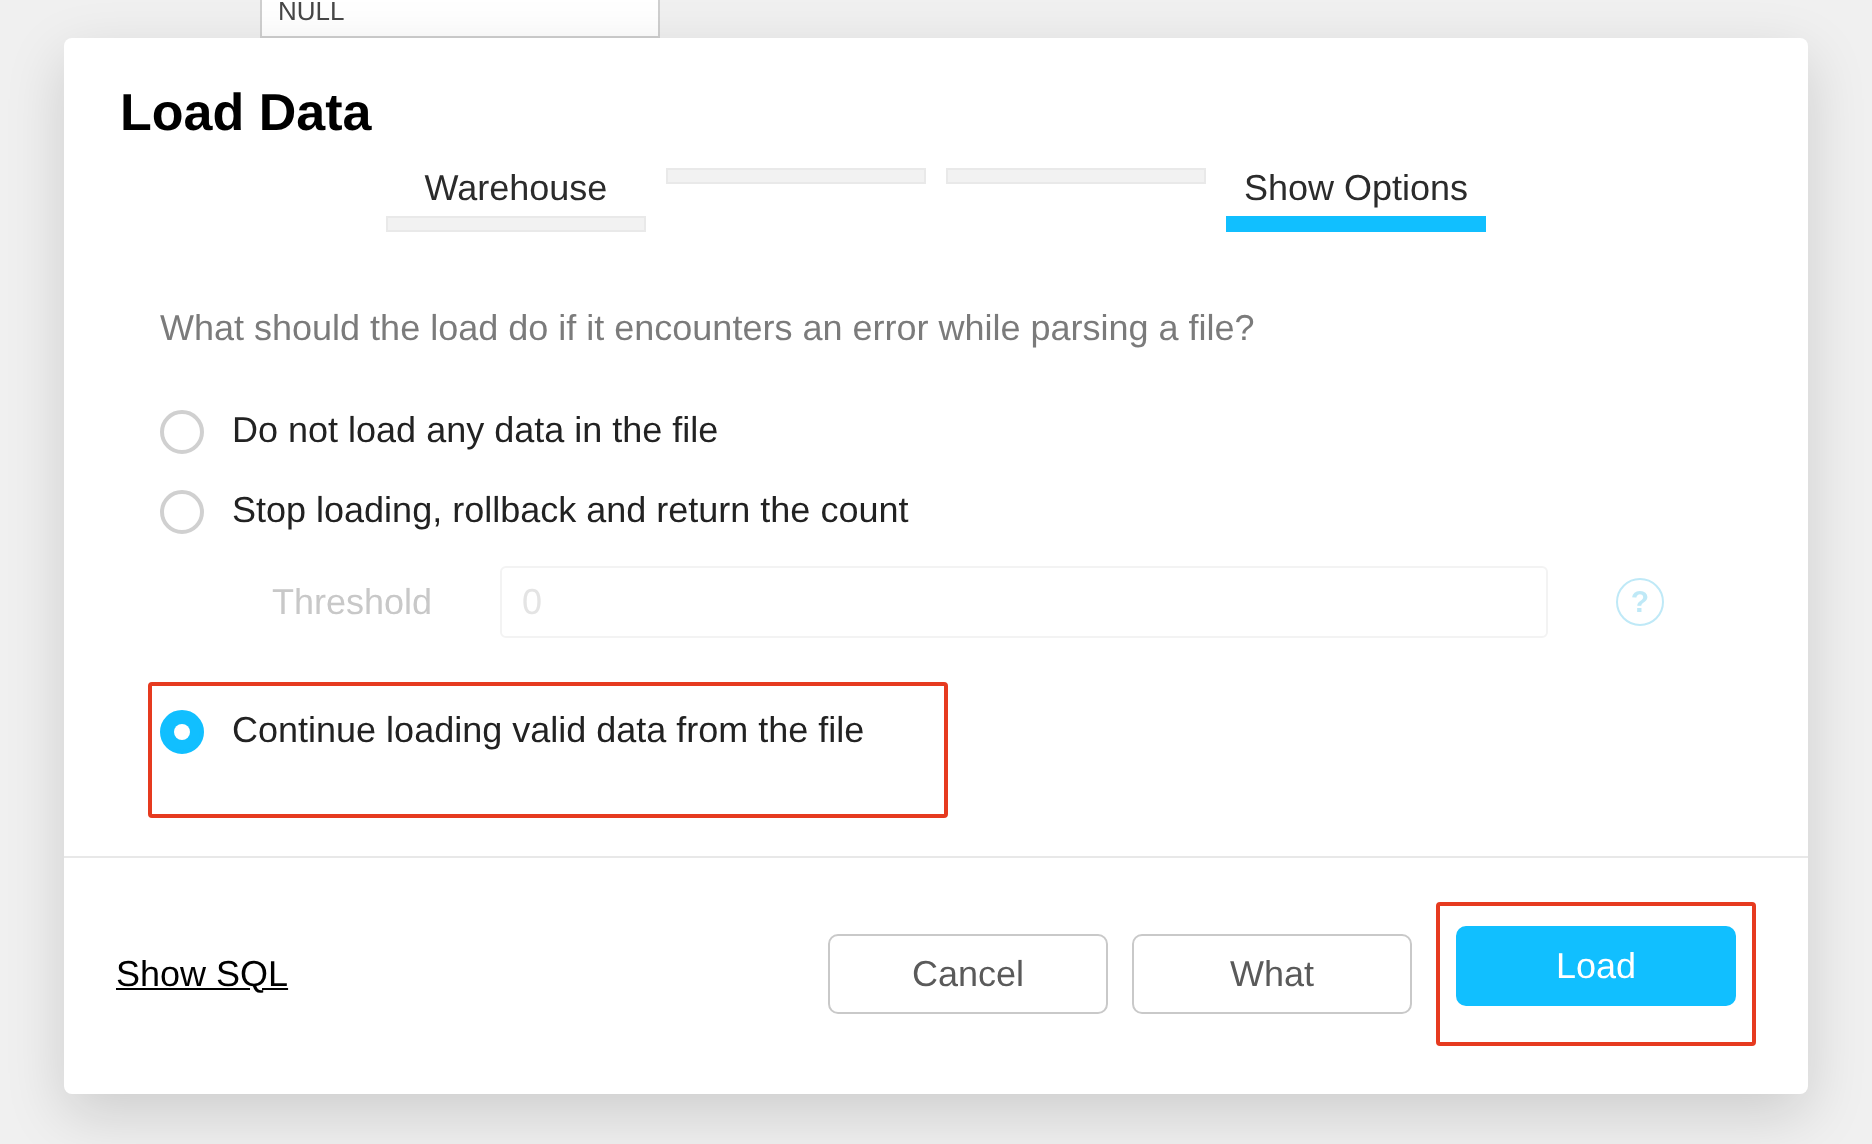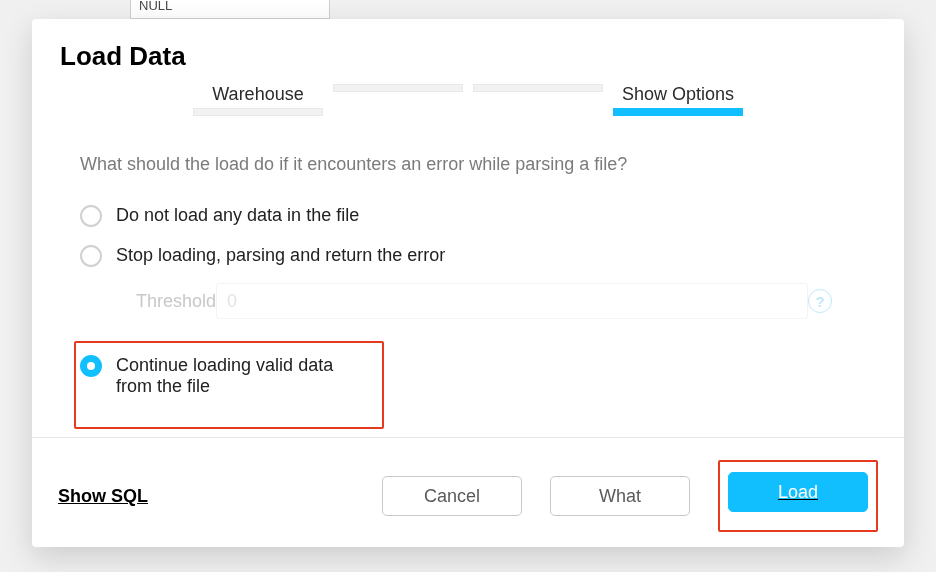--- a/index.html
+++ b/index.html
@@ -107,21 +107,21 @@
       border-radius: 50%;
       background: #fff;
     }
     .opt-label {
       font-size: 18px;
       color: #222;
     }
     .threshold-row {
       display: flex;
       align-items: center;
-      gap: 0;
+      gap: 34px;
       margin: 0 0 22px 56px;
     }
     .threshold-label {
       font-size: 18px;
       color: #c8c8c8;
     }
     .threshold-input {
       flex: 1;
       height: 36px;
       border: 1px solid #f3f3f3;
@@ -142,40 +142,39 @@
       justify-content: center;
       font-size: 15px;
       font-weight: 600;
       flex-shrink: 0;
     }
     .highlight-box {
       border: 2px solid #e63a1f;
       border-radius: 2px;
       padding: 10px 8px 28px 4px;
       margin-left: -6px;
-      width: 310px;
+      width: 400px;
     }
     .highlight-box .opt-row { margin-bottom: 0; }
     .footer {
       border-top: 1px solid #e8e8e8;
       padding: 22px 26px 24px 26px;
       display: flex;
       align-items: center;
       justify-content: space-between;
     }
     .show-sql {
       font-size: 18px;
       color: #000;
       text-decoration: underline;
       cursor: pointer;
-      font-weight: bold;
     }
     .btn-row {
       display: flex;
-      gap: 28px;
+      gap: 12px;
       align-items: center;
     }
     .btn {
       width: 140px;
       height: 40px;
       border-radius: 5px;
       font-size: 18px;
       display: flex;
       align-items: center;
       justify-content: center;
@@ -188,21 +187,20 @@
     }
     .btn-primary {
       background: #11BFFF;
       border: 1px solid #11BFFF;
       color: #fff;
     }
     .load-wrapper {
       border: 2.5px solid #e63a1f;
       padding: 10px 8px 18px 8px;
       border-radius: 2px;
-      text-decoration: underline;
     }
   </style>
 </head>
 <body>
 
 <div class="bg-cell">NULL</div>
 
 <div class="dialog">
   <div class="dialog-title">Load Data</div>
 
@@ -226,21 +224,21 @@
   <div class="content">
     <div class="question">What should the load do if it encounters an error while parsing a file?</div>
 
     <div class="opt-row">
       <div class="radio"></div>
       <div class="opt-label">Do not load any data in the file</div>
     </div>
 
     <div class="opt-row">
       <div class="radio"></div>
-      <div class="opt-label">Stop loading, parsing and return the error</div>
+      <div class="opt-label">Stop loading, rollback and return the count</div>
     </div>
 
 
     <div class="threshold-row">
       <div class="threshold-label">Threshold</div>
       <input class="threshold-input" type="text" placeholder="0" style="">
       <div class="help-icon">?</div>
     </div>
 
     <div class="highlight-box">

